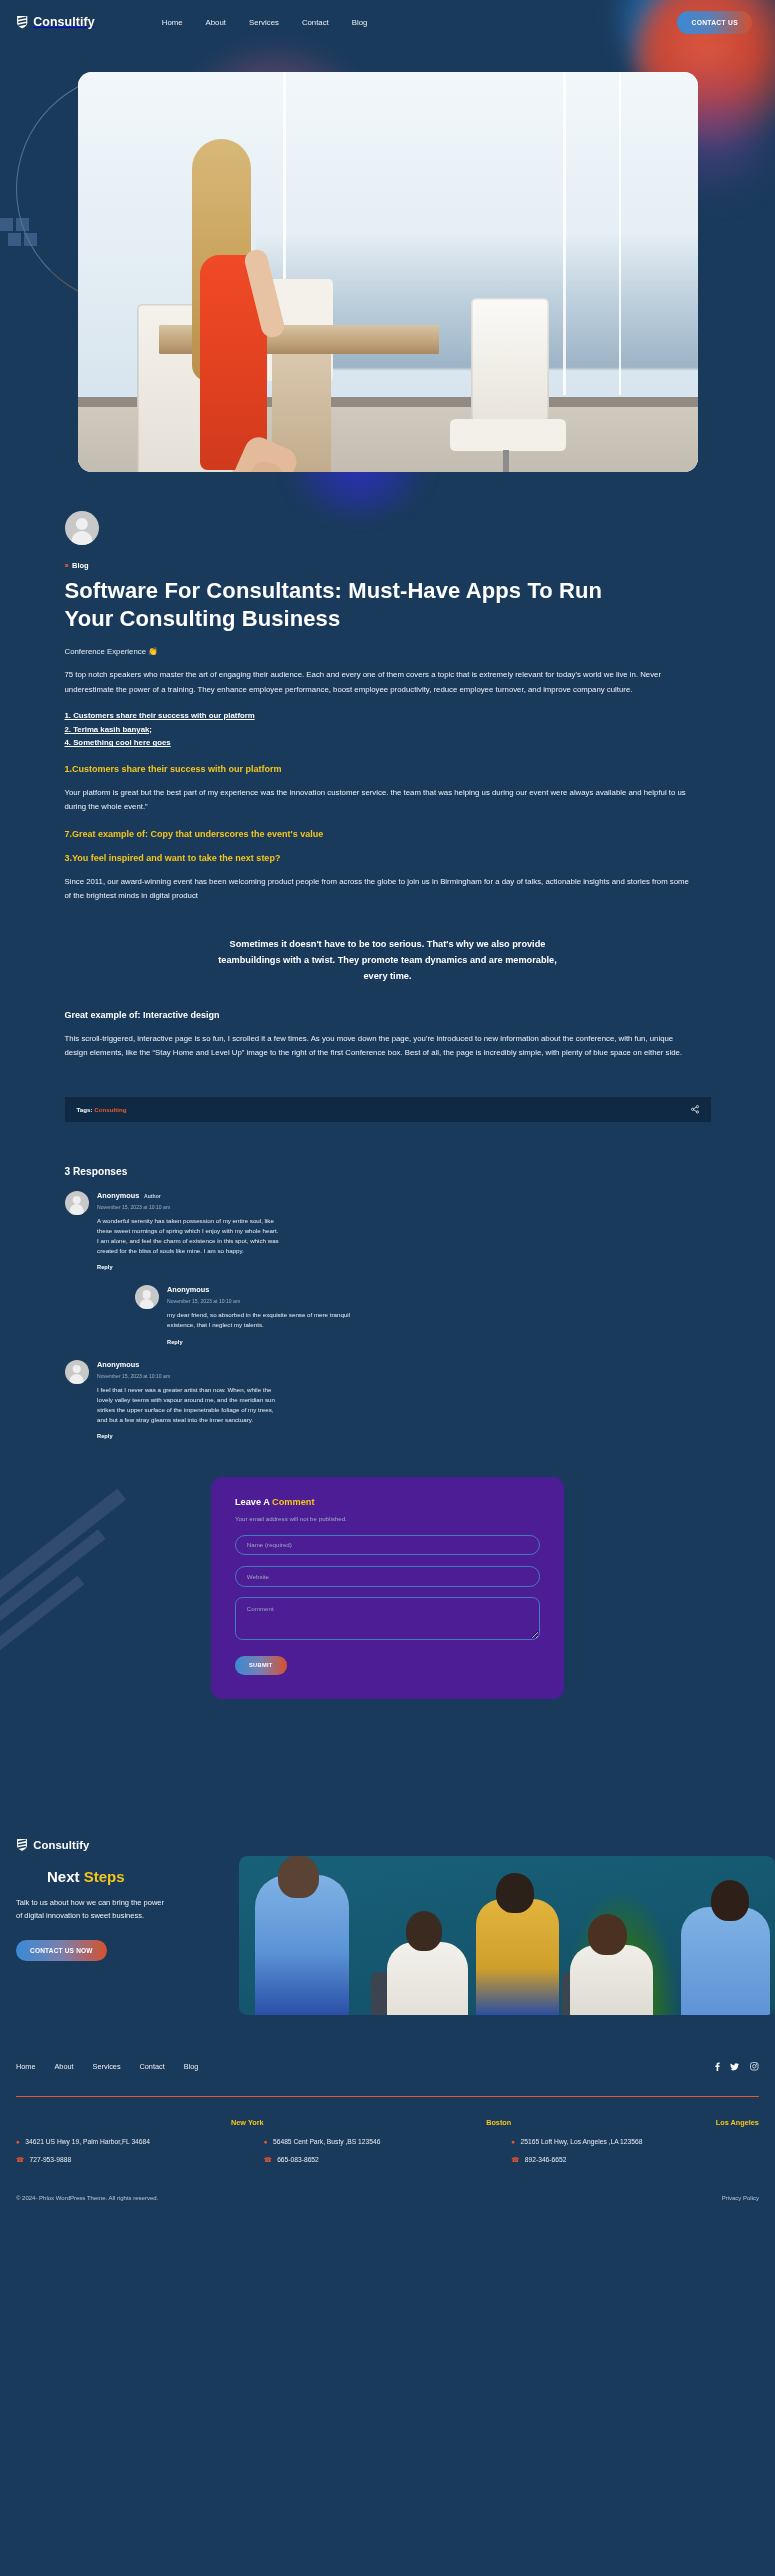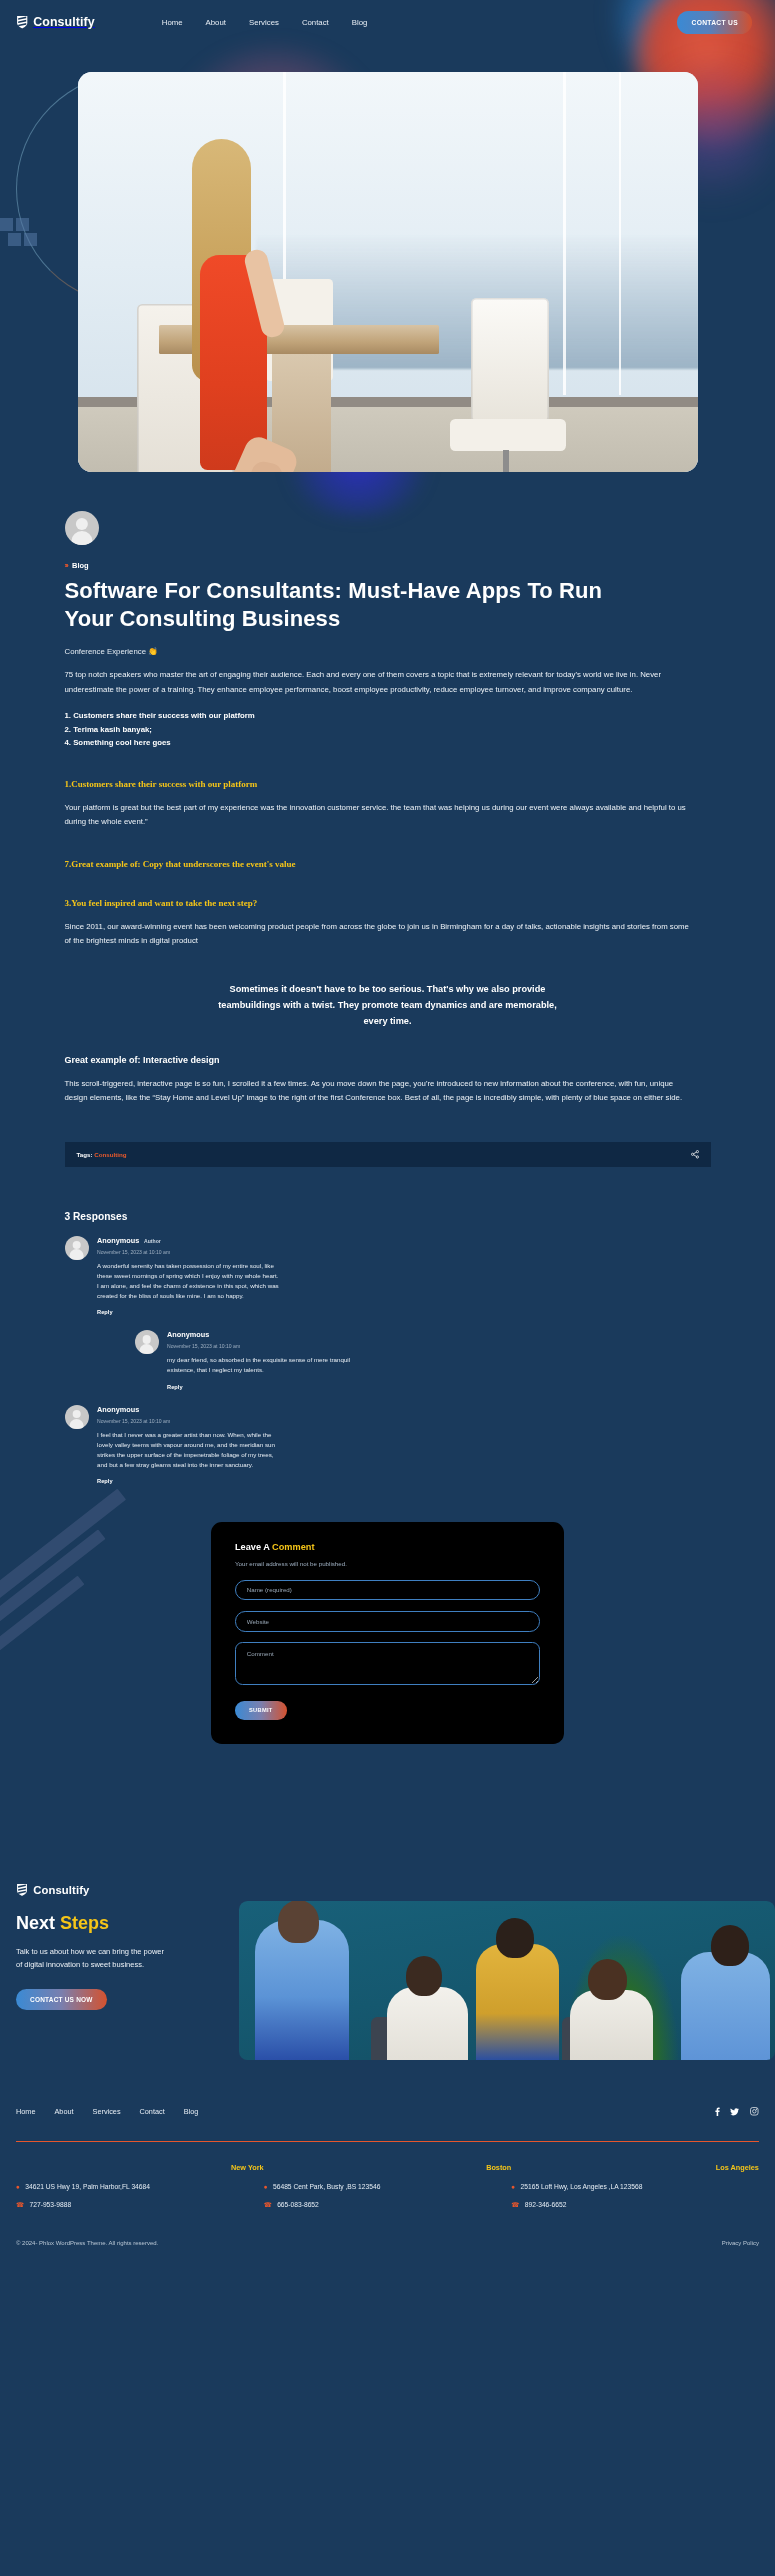--- a/index.html
+++ b/index.html
@@ -128,23 +128,23 @@
   .article { position: relative; z-index: 7; width: 646px; margin: 0 auto; padding: 39px 0 0; }
   .avatar-lg { width: 34px; height: 34px; border-radius: 50%; background: #c8c8c8; position: relative; overflow: hidden; }
   .avatar-lg::before { content:""; position:absolute; left:50%; top:21%; width:36%; height:36%; background:#efefef; border-radius:50%; transform: translateX(-50%); }
   .avatar-lg::after { content:""; position:absolute; left:50%; top:58%; width:62%; height:58%; background:#efefef; border-radius:50% 50% 0 0; transform: translateX(-50%); }
   .cat-row { display: flex; align-items: center; gap: 4.8px; margin-top: 16px; }
   .chev { color: #e8562c; font-size: 7.5px; letter-spacing: -1.6px; font-weight: 800; }
   .cat-label { font-size: 7.5px; font-weight: 700; color: #fff; }
   h1.post-title { font-size: 22px; line-height: 1.30; font-weight: 700; margin-top: 6.5px; letter-spacing: 0.1px; max-width: 592px; }
   .post-sub { font-size: 7.8px; color: #e4ebf2; margin-top: 13.5px; }
   .post-body p { font-size: 7.8px; line-height: 1.85; color: #eef3f8; margin-top: 12px; max-width: 625px; }
-  .post-list { margin-top: 12px; }
+  .post-list { margin-top: 12px; text-decoration: underline; }
   .post-list li { list-style: none; font-size: 7.8px; font-weight: 700; line-height: 1.75; color: #ffffff; }
-  h3.yellow { color: #f5c518; font-size: 9px; font-weight: 700; margin-top: 29px; font-family: Liberation Serif, serif; }
+  h3.yellow { color: #f5c518; font-size: 9px; font-weight: 700; margin-top: 14px; }
   .pullquote { text-align: center; font-size: 9.2px; font-weight: 700; line-height: 1.75; margin: 32px auto 5.4px; max-width: 355px; }
   h3.white-head { font-size: 9px; font-weight: 700; margin-top: 26px; }
 
   .tagbar {
     margin-top: 36px; height: 25px; background: #0f2844; display: flex; align-items: center;
     justify-content: space-between; padding: 0 12px;
   }
   .tagbar .tags { font-size: 6.2px; font-weight: 700; }
   .tagbar .tags a { color: #ea5a2c; text-decoration: none; }
   .share-ico { color:#fff; display:flex; align-items:center; cursor:pointer; }
@@ -160,21 +160,21 @@
   .c-head { display:flex; align-items: baseline; gap: 4.8px; }
   .c-author { font-size: 7.3px; font-weight: 700; color: #fff; }
   .c-badge { font-size: 5.1px; font-weight: 700; color: #cdd8e3; }
   .c-date { font-size: 5.1px; color: #9fb0c2; margin-top: 3.8px; }
   .c-text { font-size: 6.2px; line-height: 1.62; color: #e9eff5; margin-top: 6px; max-width: 183px; white-space: pre-line; }
   .c-reply { font-size: 5.7px; font-weight: 700; color: #fff; margin-top: 8.6px; cursor: pointer; text-decoration: none; display:inline-block; }
 
   
   .form-card {
     position: relative; z-index: 7; width: 353px; margin: 37px auto 0;
-    background: #000000; border-radius: 10.8px; padding: 19.4px 24px 24px;
+    background: #4c1d95; border-radius: 10.8px; padding: 19.4px 24px 24px;
   }
   .form-card h3 { font-size: 9.2px; font-weight: 700; }
   .form-card h3 .hl { color: #f5c518; }
   .form-note { font-size: 6.2px; color: #9fb0c2; margin-top: 7.5px; line-height: 1.55; max-width: 156px; }
   .fld {
     width: 100%; height: 20.5px; margin-top: 10.8px; border-radius: 10.2px;
     background: transparent; border: 0.5px solid #3f7fc0; color: #e6edf4;
     padding: 0 10.8px; font-size: 6.2px; font-family: "Liberation Sans", sans-serif;
   }
   textarea.fld { height: 43px; border-radius: 7.5px; padding: 6.5px 10.8px; resize: vertical; }
@@ -184,21 +184,21 @@
     background: linear-gradient(90deg, #3a8ad4 0%, #7b7fae 50%, #d4522f 100%);
     color: #fff; font-size: 5.7px; font-weight: 700; letter-spacing: 0.3px;
     font-family: "Liberation Sans", sans-serif;
   }
 
   
   .next-steps { position: relative; z-index: 7; margin-top: 135px; padding: 0 0 0 16px; display:flex; align-items: flex-start; }
   .ns-left { width: 205px; padding-top: 4.3px; }
   .ns-brand { display:flex; align-items:center; gap: 4.8px; }
   .ns-brand .brand-name { font-size: 11.3px; }
-  .ns-title { font-size: 18px; font-weight: 700; margin-top: 16px; }
+  .ns-title { font-size: 15px; font-weight: 700; margin-top: 16px; margin-left: 31px; }
   .ns-title .hl { color: #f5c518; }
   .ns-text { font-size: 7.5px; line-height: 1.80; color: #eef3f8; margin-top: 10.8px; max-width: 156px; }
   .ns-btn {
     margin-top: 17px; display:inline-flex; align-items:center; justify-content:center;
     height: 21.5px; padding: 0 14px; border-radius: 10.8px; border:none; cursor:pointer;
     background: linear-gradient(90deg,#3a8ad4 0%, #7a7fae 50%, #d4522f 100%);
     color:#fff; font-size: 6.5px; font-weight: 700; letter-spacing: 0.2px;
     font-family: "Liberation Sans", sans-serif;
   }
   .ns-photo {

